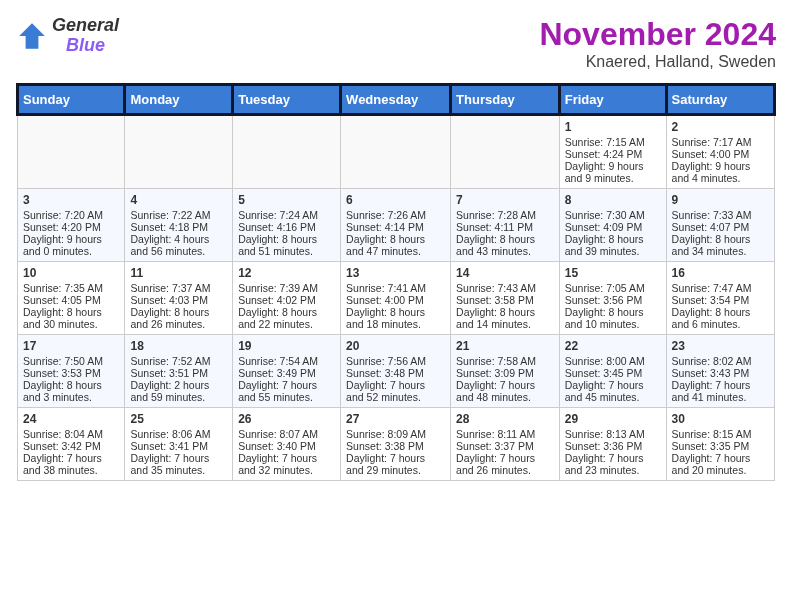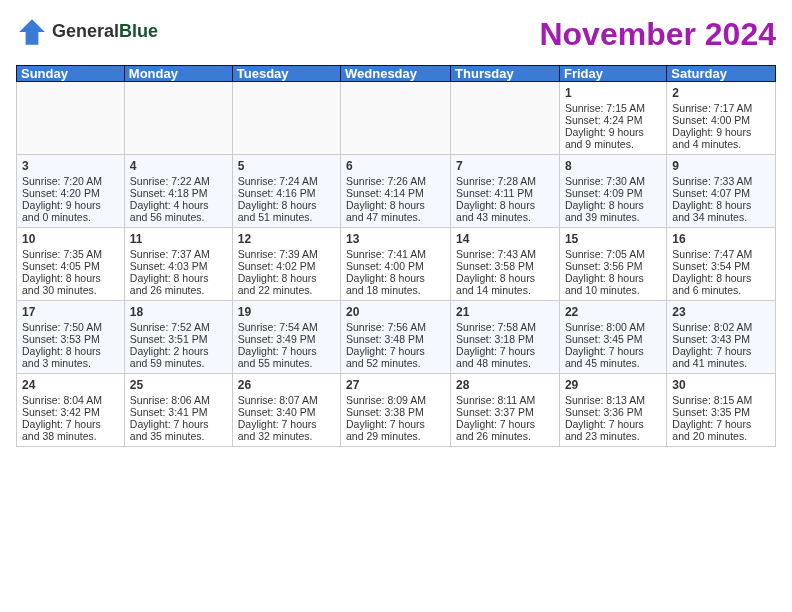--- a/index.html
+++ b/index.html
@@ -16,31 +16,34 @@
       align-items: flex-start;
       margin-bottom: 12px;
     }
     .logo {
       display: flex;
       align-items: center;
       gap: 4px;
     }
     .logo-text {
       display: flex;
+      flex-direction: column;
       line-height: 1.1;
+      font-style: italic;
     }
     .logo-general {
       font-size: 18px;
       font-weight: bold;
       color: #333;
     }
     .logo-blue {
       font-size: 18px;
       font-weight: bold;
-      color: #14532d;
+      color: #8b5cf6;
+      text-align: center;
     }
     .logo-icon {
       width: 32px;
       height: 32px;
     }
     .title-block {
       text-align: right;
     }
     .month-title {
       font-size: 32px;
@@ -53,23 +56,23 @@
     }
     .calendar {
       width: 100%;
       border-collapse: collapse;
     }
     .calendar th {
       background-color: #3a7bd5;
       color: #fff;
       font-size: 13px;
       font-weight: bold;
-      padding: 0 4px;
+      padding: 6px 4px;
       text-align: left;
-      border: 1px solid #0f172a;
+      border: 3px solid #0f172a;
     }
     .calendar td {
       vertical-align: top;
       border: 1px solid #ccc;
       padding: 4px 5px;
       font-size: 10.5px;
       color: #333;
       width: 113px;
       min-height: 80px;
       background: #fff;
@@ -96,20 +99,21 @@
       <polygon points="20,4 36,20 28,20 28,36 12,36 12,20 4,20" fill="#3a7bd5"></polygon>
       <polygon points="24,4 36,16 30,10" fill="#1a4ba0"></polygon>
     </svg>
     <div class="logo-text">
       <span class="logo-general">General</span>
       <span class="logo-blue">Blue</span>
     </div>
   </div>
   <div class="title-block">
     <div class="month-title">November 2024</div>
+    <div class="location">Knaered, Halland, Sweden</div>
   </div>
 </div>
 
 <table class="calendar">
   <thead>
     <tr>
     <th>Sunday</th>
         <th>Monday</th>
         <th>Tuesday</th>
         <th>Wednesday</th>
@@ -247,21 +251,21 @@
         </td>
         <td>
           <span class="day-num">20</span>
           <div>Sunrise: 7:56 AM</div>
           <div>Sunset: 3:48 PM</div>
           <div>Daylight: 7 hours and 52 minutes.</div>
         </td>
         <td>
           <span class="day-num">21</span>
           <div>Sunrise: 7:58 AM</div>
-          <div>Sunset: 3:18 PM</div>
+          <div>Sunset: 3:09 PM</div>
           <div>Daylight: 7 hours and 48 minutes.</div>
         </td>
         <td>
           <span class="day-num">22</span>
           <div>Sunrise: 8:00 AM</div>
           <div>Sunset: 3:45 PM</div>
           <div>Daylight: 7 hours and 45 minutes.</div>
         </td>
         <td>
           <span class="day-num">23</span>

